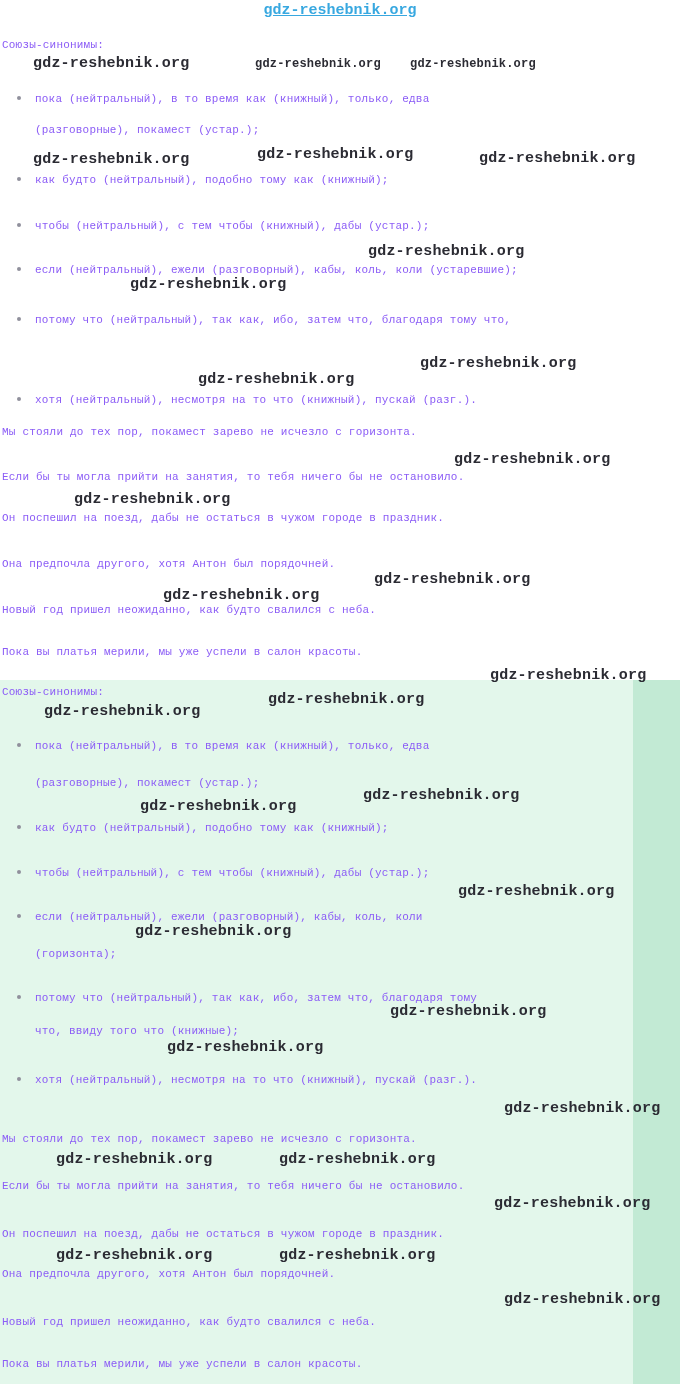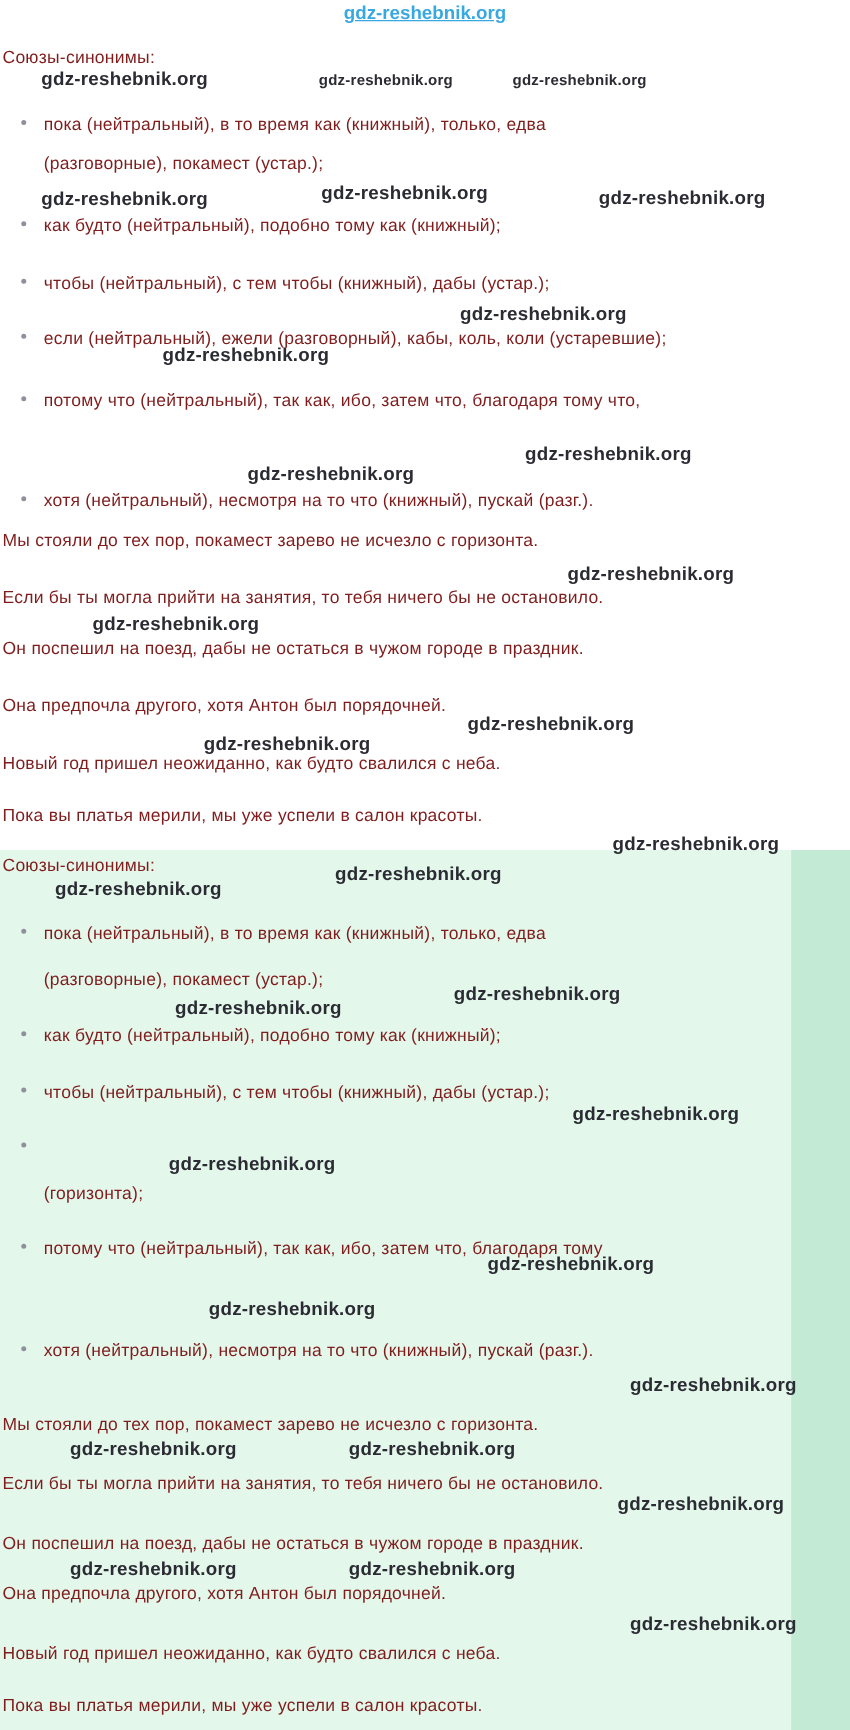--- a/index.html
+++ b/index.html
@@ -1,38 +1,38 @@
 <!DOCTYPE html>
 <html><head>
 <meta charset="utf-8">
 <style>
   html,body{margin:0;padding:0;background:#ffffff;}
   #page{
     position:relative;
     width:680px;height:1384px;
     background:#ffffff;
     overflow:hidden;
-    font-family:Liberation Sans, sans-serif;
+    font-family:Liberation Mono, monospace;
     color:#3f3f4c;
   }
   .panel{
     position:absolute;left:0;top:680px;width:680px;height:704px;
     background:#e3f7eb;
   }
   .panel-stripe{
     position:absolute;left:633px;top:680px;width:47px;height:704px;
     background:#c2ead4;
   }
   .line{
     position:absolute;
-    font-size:14px;
+    font-size:11px;
     line-height:20px;
     letter-spacing:0.2px;
     white-space:nowrap;
-    color:#7f1d1d;
+    color:#8b5cf6;
   }
   .dot{
     position:absolute;
     width:4px;height:4px;border-radius:50%;
     background:#90909c;
   }
   .wm{
     position:absolute;
     font-size:15px;
     line-height:18px;
@@ -123,26 +123,28 @@
 
   <div class="dot" style="left:17px;top:825px;"></div>
   <div class="line" style="left:35px;top:818px;">как будто (нейтральный), подобно тому как (книжный);</div>
 
   <div class="dot" style="left:17px;top:870px;"></div>
   <div class="line" style="left:35px;top:863px;">чтобы (нейтральный), с тем чтобы (книжный), дабы (устар.);</div>
 
   <div class="wm" style="left:458px;top:883px;">gdz-reshebnik.org</div>
 
   <div class="dot" style="left:17px;top:914px;"></div>
+  <div class="line" style="left:35px;top:907px;">если (нейтральный), ежели (разговорный), кабы, коль, коли</div>
   <div class="wm" style="left:135px;top:923px;">gdz-reshebnik.org</div>
   <div class="line" style="left:35px;top:944px;">(горизонта);</div>
 
   <div class="dot" style="left:17px;top:995px;"></div>
   <div class="line" style="left:35px;top:988px;">потому что (нейтральный), так как, ибо, затем что, благодаря тому</div>
   <div class="wm" style="left:390px;top:1003px;">gdz-reshebnik.org</div>
+  <div class="line" style="left:35px;top:1021px;">что, ввиду того что (книжные);</div>
   <div class="wm" style="left:167px;top:1039px;">gdz-reshebnik.org</div>
 
   <div class="dot" style="left:17px;top:1077px;"></div>
   <div class="line" style="left:35px;top:1070px;">хотя (нейтральный), несмотря на то что (книжный), пускай (разг.).</div>
 
   <div class="wm" style="left:504px;top:1100px;">gdz-reshebnik.org</div>
 
   <div class="line" style="left:2px;top:1129px;">Мы стояли до тех пор, покамест зарево не исчезло с горизонта.</div>
   <div class="wm" style="left:56px;top:1151px;">gdz-reshebnik.org</div>
   <div class="wm" style="left:279px;top:1151px;">gdz-reshebnik.org</div>

